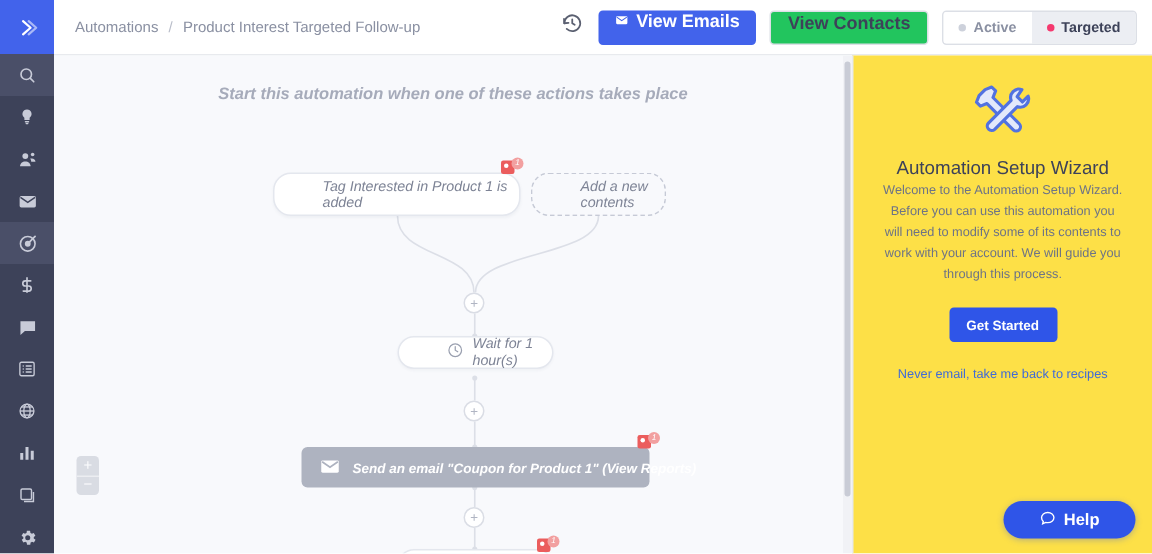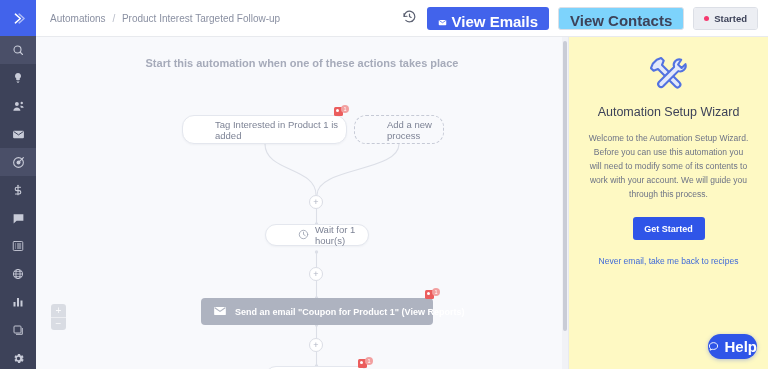--- a/index.html
+++ b/index.html
@@ -54,31 +54,31 @@
   #header-actions {
     margin-left: auto; margin-right: 10px;
     display: flex; align-items: center; gap: 9px;
   }
   #history-btn {
     width: 17px; height: 17px; color: #5b6071;
     display: flex; align-items: center; justify-content: center;
   }
   .hbtn {
     height: 23px; border-radius: 3px;
-    font-size: 15px; font-weight: bold;
-    display: flex; align-items: flex-end; justify-content: center;
+    font-size: 12px; font-weight: bold;
+    display: flex; align-items: flex-start; justify-content: center;
     padding: 0 11px; white-space: nowrap;
   }
   #view-emails {
     background: #4263eb; color: #fff;
     gap: 5px;
   }
   #view-emails .env { display: block; }
   #view-contacts {
-    background: #7dd3fc; color: #3d4259;
+    background: #22c55e; color: #3d4259;
     border: 1px solid #dcdfe6;
   }
   #state-toggle {
     display: flex; height: 23px; border: 1px solid #dcdfe6; border-radius: 3px;
     overflow: hidden;
   }
   .state-seg {
     display: flex; align-items: center; gap: 5px;
     padding: 0 10px; font-size: 9.5px; font-weight: bold;
     color: #8a90a2; background: #fff;
@@ -87,21 +87,21 @@
   .dot { width: 5px; height: 5px; border-radius: 50%; background: #cdd1db; }
   .dot.pink { background: #f5396f; }
 
   
   #canvas {
     position: absolute; left: 36px; top: 37px;
     width: 532px; height: 332px;
     background: #f8f9fc;
     overflow: hidden;
   }
-  #canvas-scroll { position: absolute; inset: 0; }
+  #canvas-scroll { position: absolute; inset: 0; font-style: italic; }
   #flow-title {
     position: absolute; left: 0; top: 20px; width: 532px;
     text-align: center;
     font-size: 11px; font-weight: bold; color: #a6abba;
   }
   #connectors { position: absolute; left: 0; top: 0; }
 
   .node {
     position: absolute;
     background: #fff;
@@ -190,56 +190,55 @@
   #canvas-scrollbar .thumb {
     position: absolute; left: 1px; top: 4px;
     width: 4px; height: 290px; border-radius: 2px;
     background: #c9ccd6;
   }
 
   
   #panel {
     position: absolute; left: 568px; top: 37px;
     width: 200px; height: 332px;
-    background: #fef9c3;
+    background: #fde047;
     border-left: 1px solid #e8eaee;
     padding: 0 14px;
     text-align: center;
   }
   #wizard-icon { margin-top: 14px; display: flex; justify-content: center; }
   #panel-title {
     margin-top: 12px;
     font-size: 12.5px; color: #3d4259; font-weight: normal;
   }
   #panel-body {
-    margin-top: 12px;
     font-size: 8.5px; line-height: 1.65; color: #6d7386;
     padding: 0 4px;
   }
   #get-started {
     margin: 16px auto 16px;
     width: 72px; height: 23px;
     background: #2f55e8; color: #fff;
     border-radius: 3px;
     font-size: 9px; font-weight: bold;
     display: flex; align-items: center; justify-content: center;
   }
   #back-link {
     margin-top: 14px;
     font-size: 8.5px; color: #3f6ad8;
     text-decoration: none; display: block;
   }
 
   #help-btn {
     position: absolute; right: 11px; bottom: 10px;
-    height: 25px; padding: 0 0;
+    height: 25px; padding: 0 24px;
     background: #2f55e8; color: #fff;
     border-radius: 13px;
     display: flex; align-items: center; gap: 5px;
-    font-size: 15px; font-weight: bold;
+    font-size: 11px; font-weight: bold;
     box-shadow: 0 1px 4px rgba(47,85,232,0.35);
   }
 </style>
 </head>
 <body>
 
 <div id="app">
 
   <div id="sidebar">
 
@@ -401,23 +400,27 @@
             </svg>
         </span>
         <span>View Emails</span>
       </div>
 
       <div class="hbtn" id="view-contacts">
         <span>View Contacts</span>
       </div>
 
       <div id="state-toggle">
+        <div class="state-seg">
+          <span class="dot"></span>
+          <span>Active</span>
+        </div>
         <div class="state-seg sel">
           <span class="dot pink"></span>
-          <span>Started</span>
+          <span>Targeted</span>
         </div>
       </div>
     </div>
   </div>
 
   <div id="canvas">
     <div id="canvas-scroll">
 
       <div id="flow-title">Start this automation when one of these actions takes place</div>
 
@@ -439,21 +442,21 @@
           <circle cx="280.5" cy="288" r="1.7"></circle>
           <circle cx="280.5" cy="329" r="1.7"></circle>
         </g>
       </svg>
 
       <div class="node" id="trigger-1">
         <span>Tag Interested in Product 1 is added</span>
       </div>
 
       <div class="node" id="trigger-2">
-        <span>Add a new process</span>
+        <span>Add a new contents</span>
       </div>
 
       <div class="badge" id="badge-trigger">
         <span class="tag"></span>
         <span class="cnt">1</span>
       </div>
 
       <div class="plus-node" id="plus-1">
         <span>+</span>
       </div>

